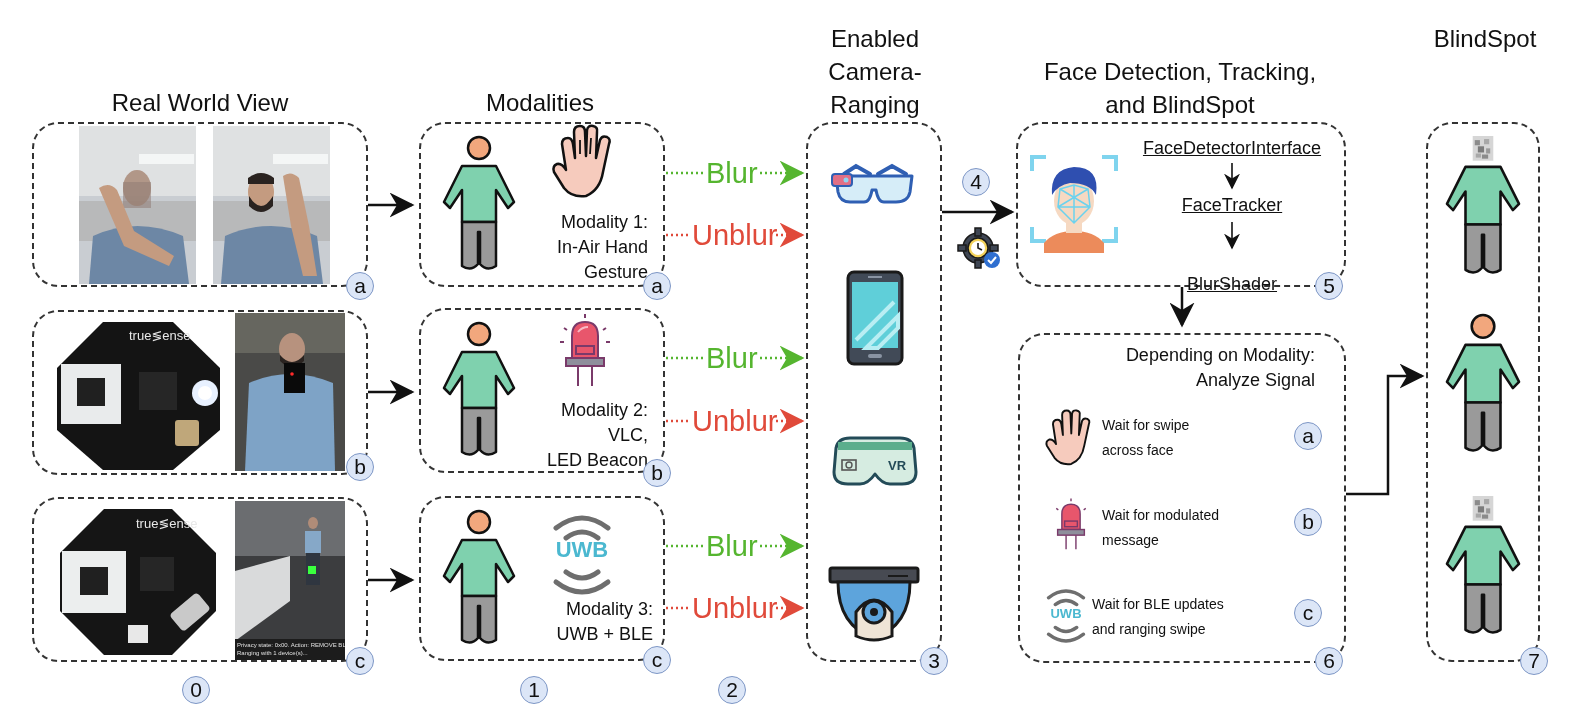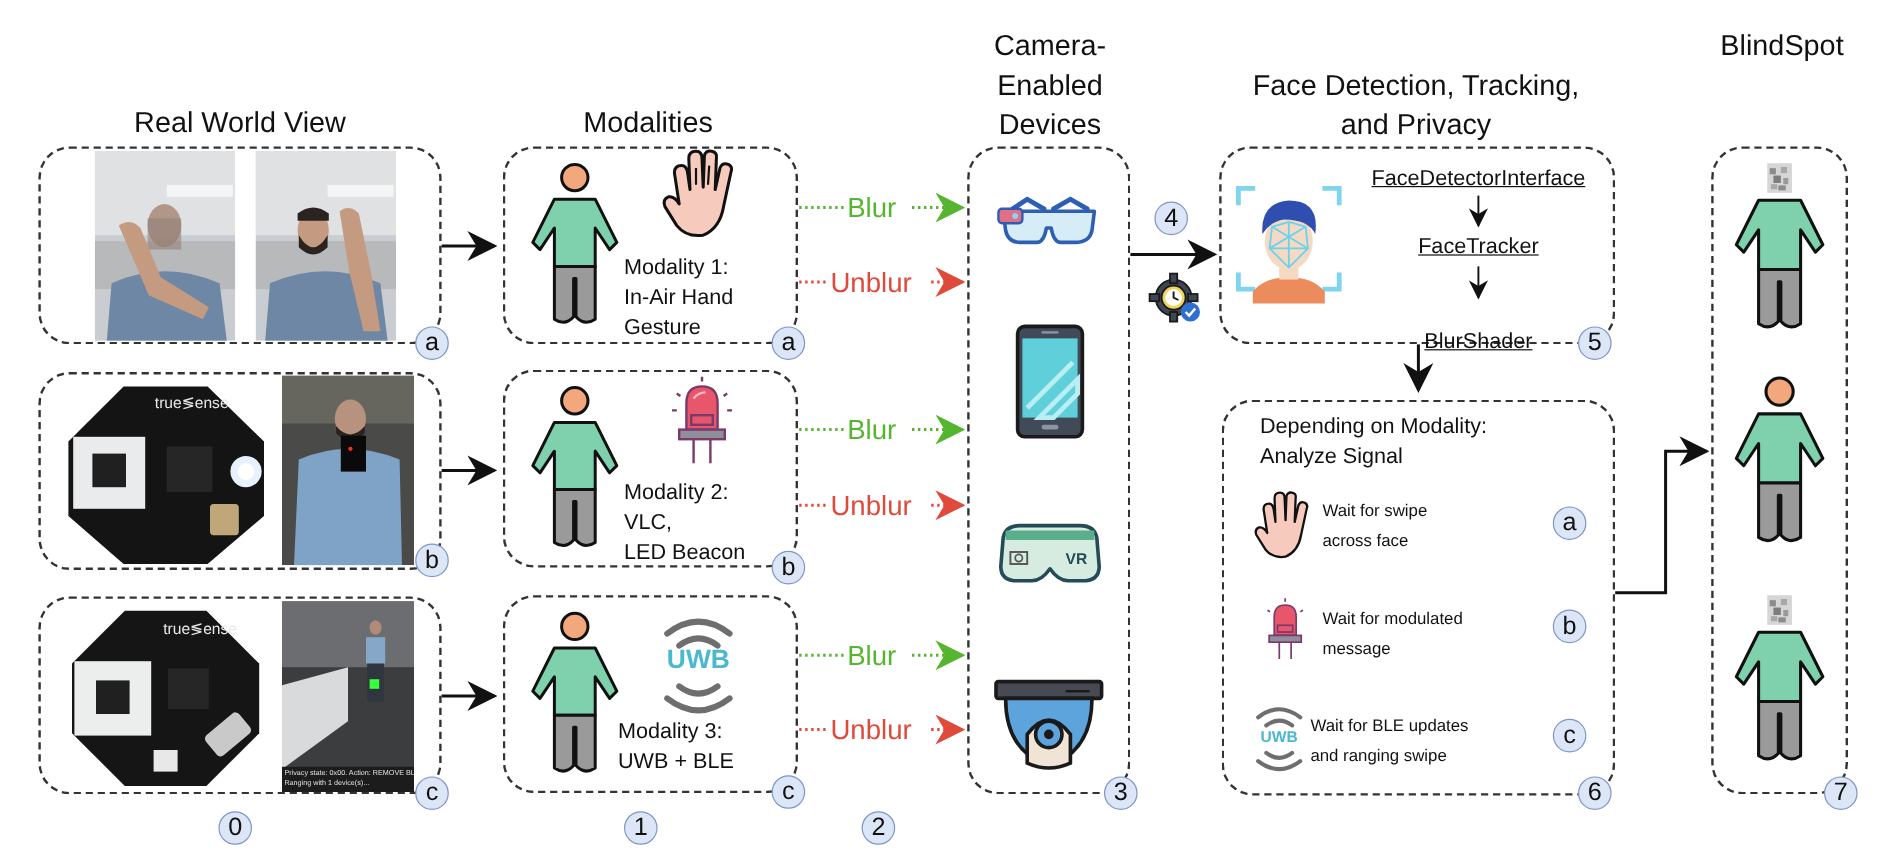--- a/index.html
+++ b/index.html
@@ -2,42 +2,42 @@
 <html><head>
 <meta charset="utf-8">
 <style>
   * { box-sizing: border-box; margin: 0; padding: 0; }
   html, body { width: 1582px; height: 714px; background: #ffffff; overflow: hidden; }
   body { position: relative; font-family: "Liberation Sans", sans-serif; color: #111; }
   .title { position: absolute; font-size: 24px; text-align: center; line-height: 33px; color: #111; }
   .dbox { position: absolute; border: 2px dashed #333; border-radius: 26px; }
   .badge { position: absolute; width: 28px; height: 28px; border-radius: 50%; background: #dce6f7; border: 1.5px solid #7e97c6;
            font-size: 21px; line-height: 25px; text-align: center; color: #111; }
-  .lbl { position: absolute; font-size: 18px; text-align: left; line-height: 25px; color: #111; }
-  .flow { position: absolute; font-size: 23px; line-height: 26px; }
+  .lbl { position: absolute; font-size: 18px; text-align: right; line-height: 25px; color: #111; }
+  .flow { position: absolute; font-size: 29px; line-height: 26px; }
   .flow.blur { color: #55b52f; }
   .flow.unblur { color: #e04a3a; }
   .code { position: absolute; font-size: 18px; text-align: center; color: #111; text-decoration: underline; }
   .wait { position: absolute; font-size: 14px; line-height: 25px; color: #111; }
   .photo { position: absolute; overflow: hidden; }
   svg { position: absolute; overflow: visible; }
 </style>
 </head>
 <body>
 
 <div class="title" style="left:60px;top:86px;width:280px;">Real World View</div>
 <div class="title" style="left:440px;top:86px;width:200px;">Modalities</div>
 <div class="title" style="left:790px;top:22px;width:170px;">
+  <div>Enabled</div>
   <div>Camera-</div>
-  <div>Enabled</div>
-  <div>Devices</div>
+  <div>Ranging</div>
 </div>
 <div class="title" style="left:1000px;top:55px;width:360px;">
   <div>Face Detection, Tracking,</div>
-  <div>and Privacy</div>
+  <div>and BlindSpot</div>
 </div>
 <div class="title" style="left:1410px;top:22px;width:150px;">
   <div>BlindSpot</div>
 </div>
 
 <div class="dbox" style="left:32px;top:122px;width:336px;height:165px;"></div>
 <div class="dbox" style="left:32px;top:310px;width:336px;height:165px;"></div>
 <div class="dbox" style="left:32px;top:497px;width:336px;height:165px;"></div>
 
 <div class="photo" style="left:79px;top:126px;width:117px;height:158px;">

